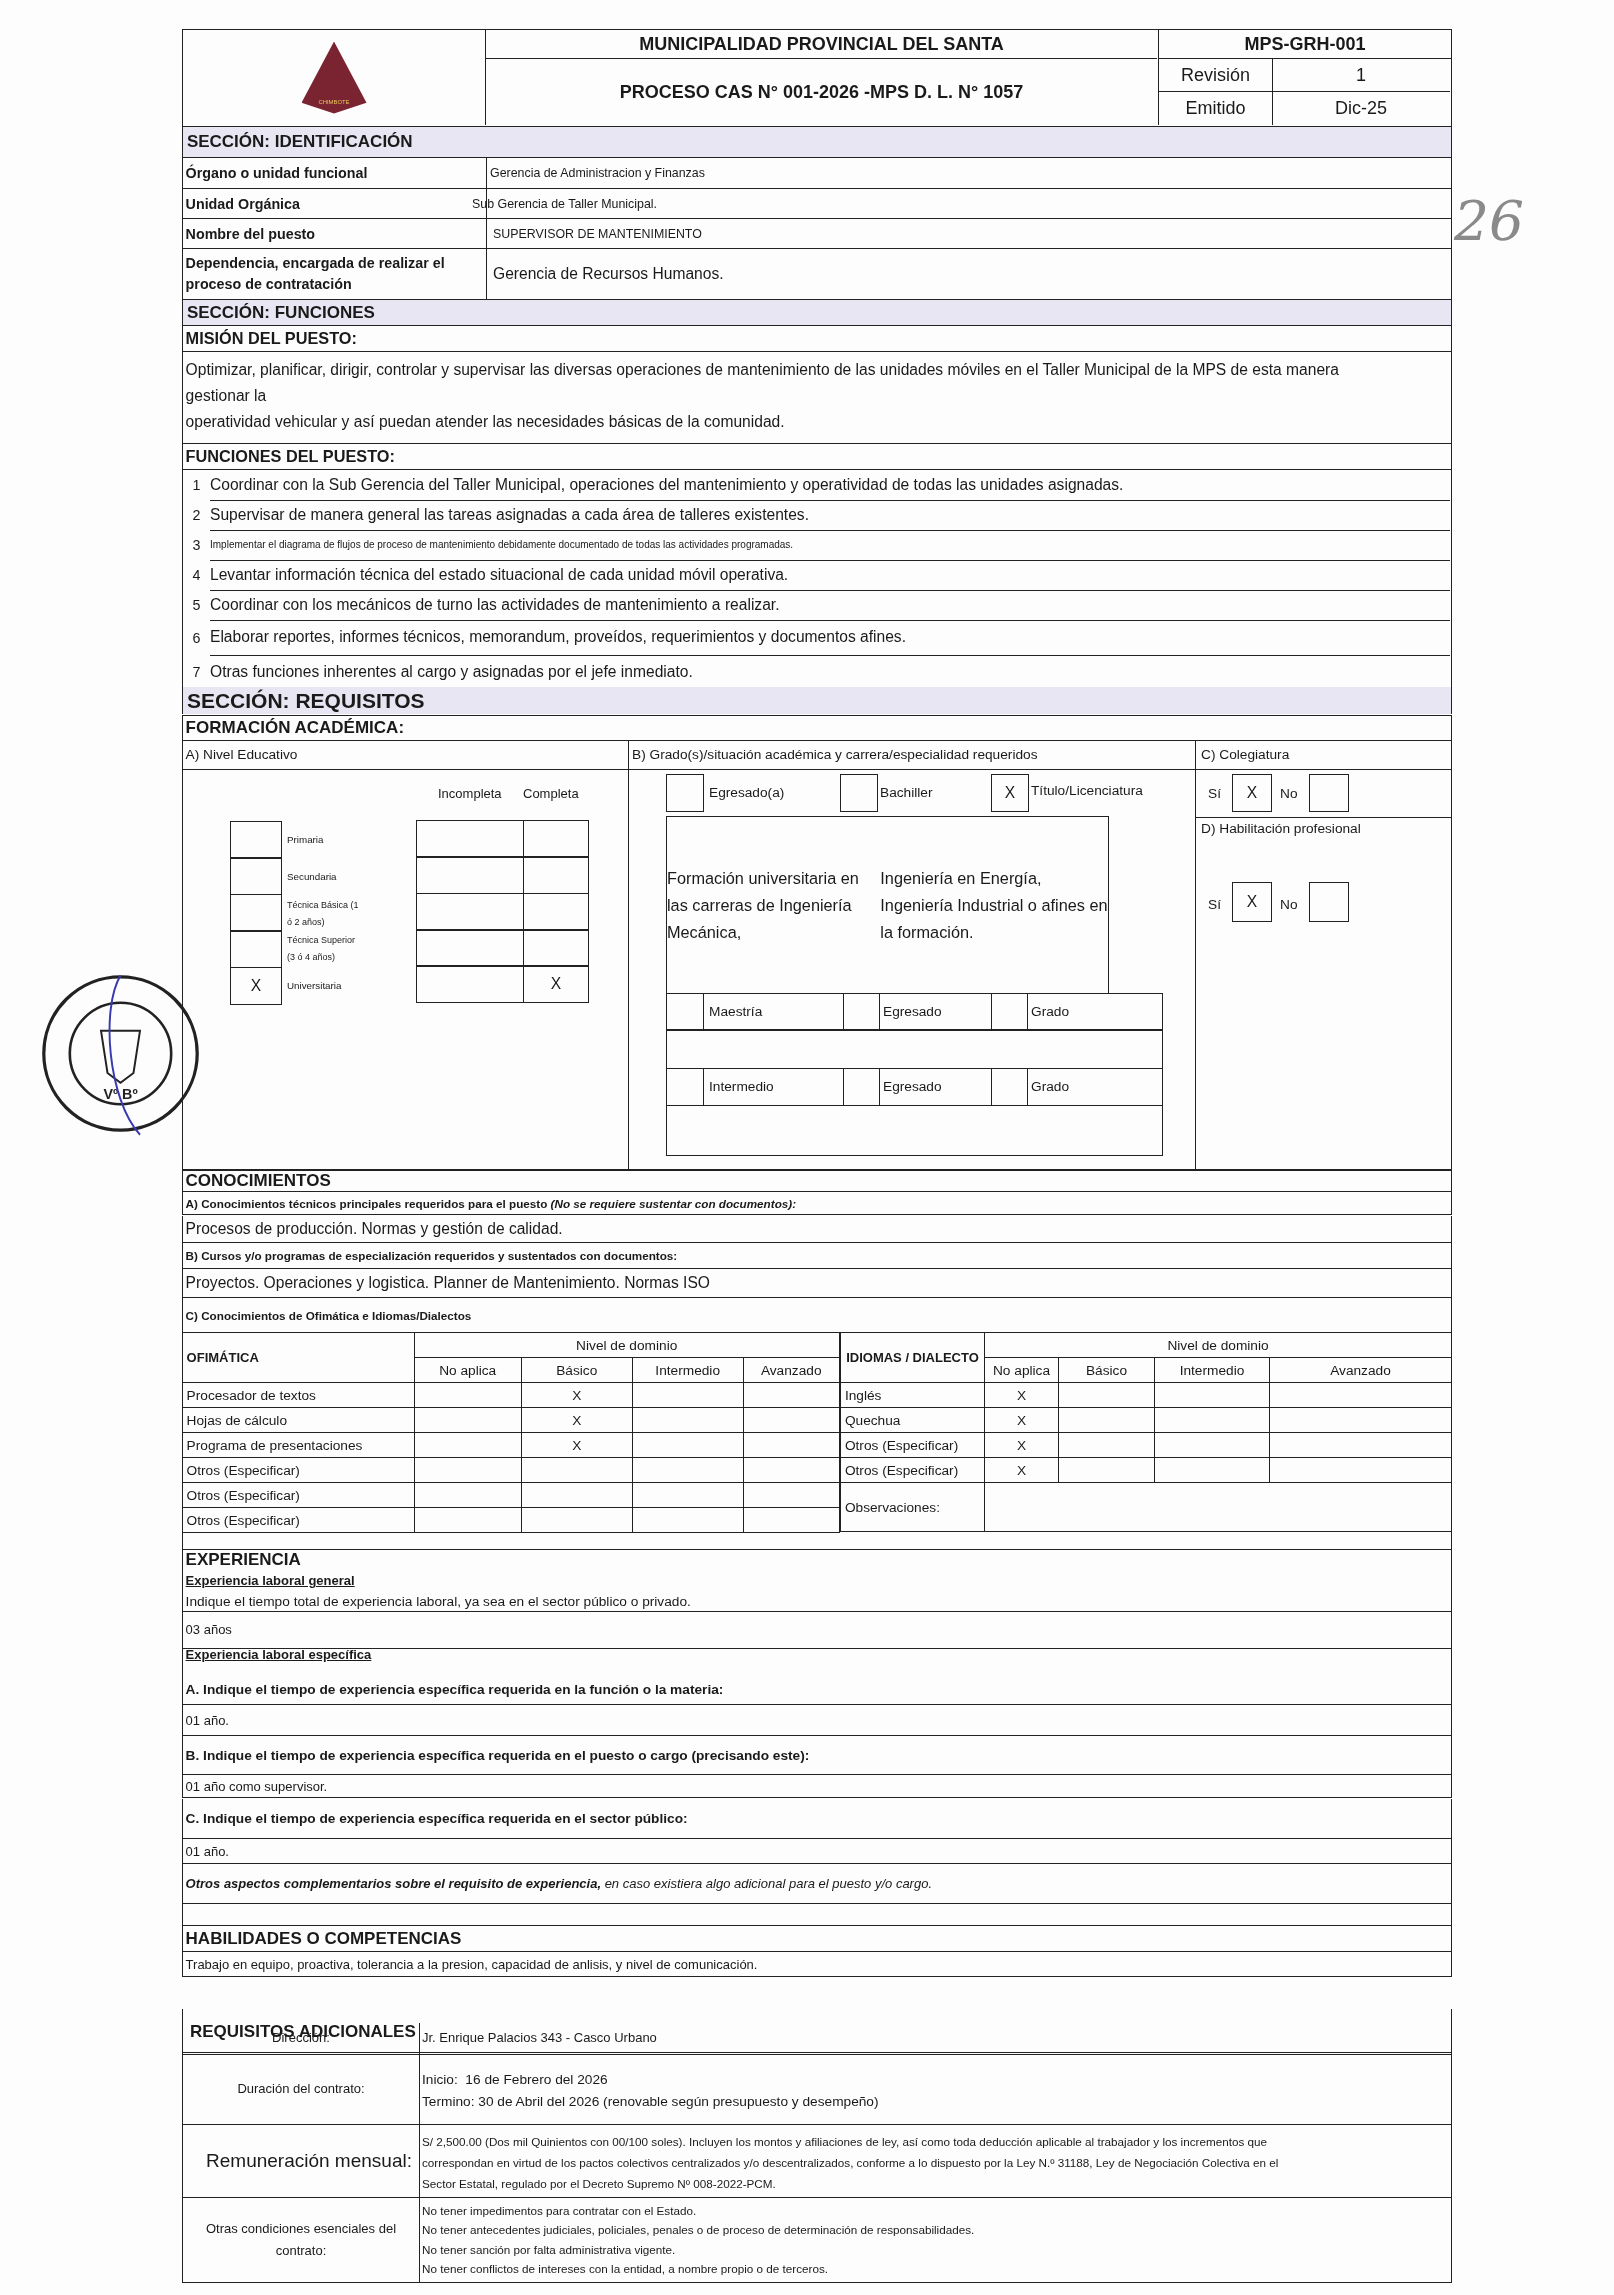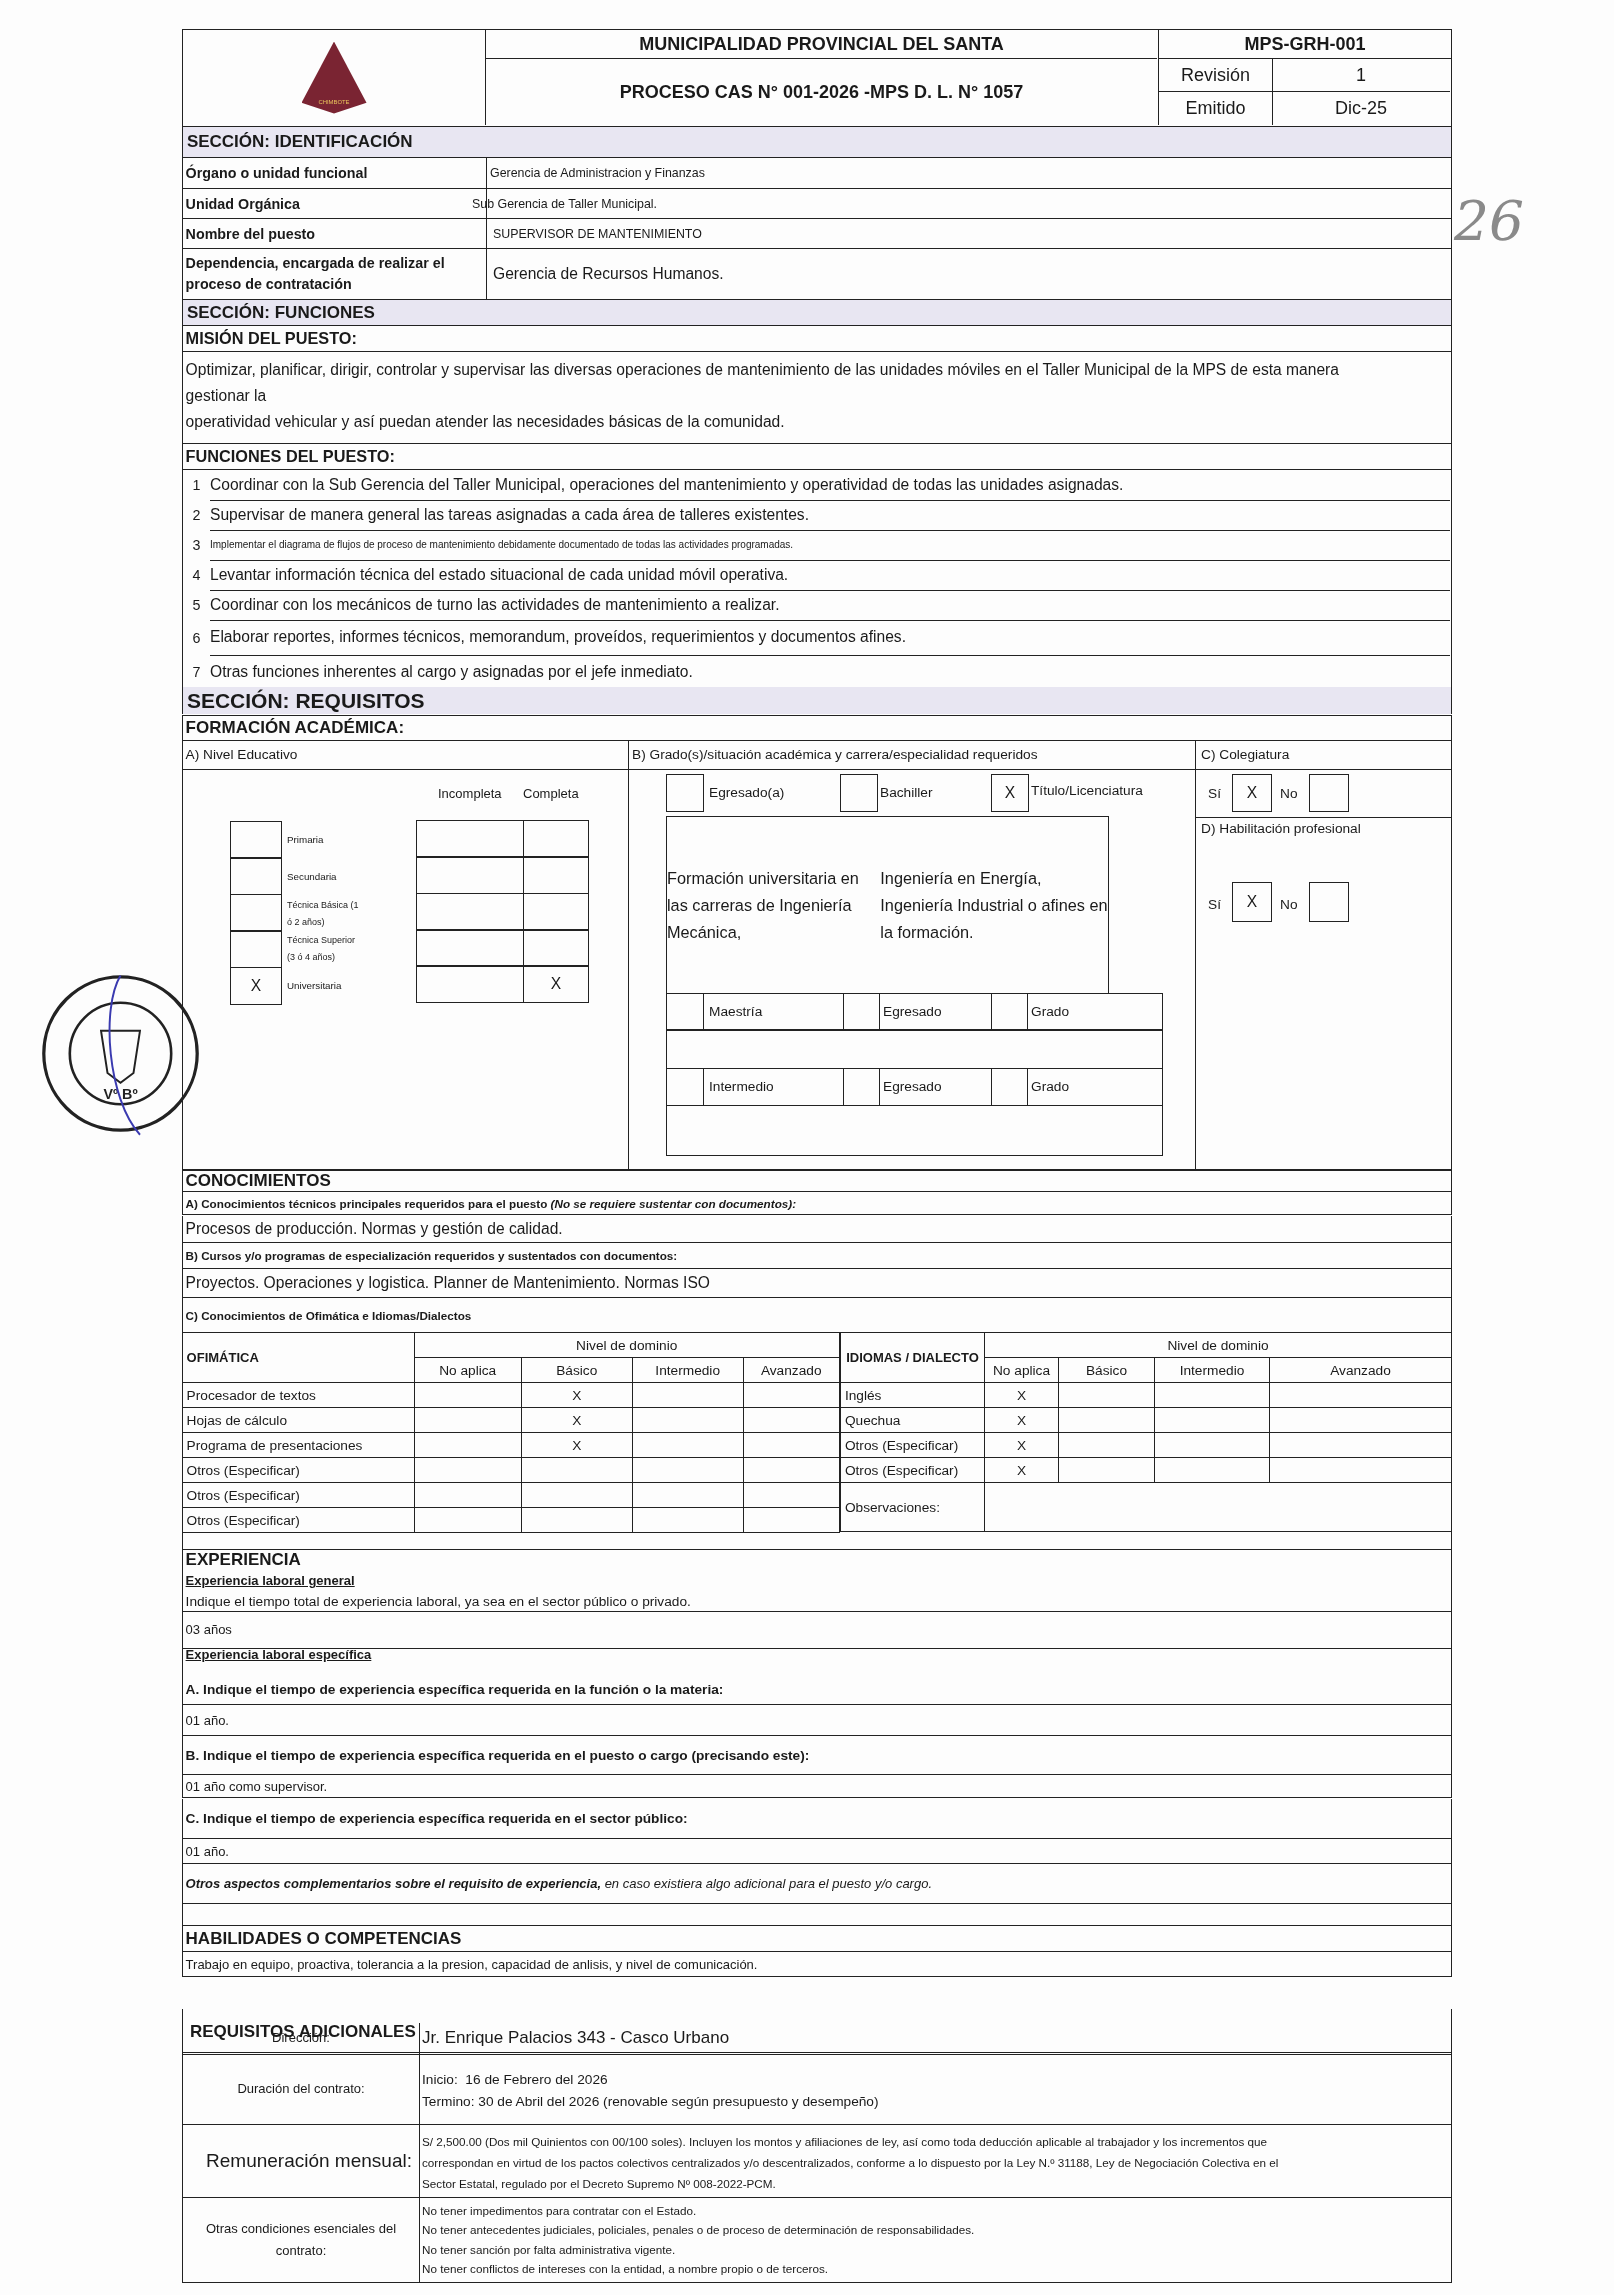--- a/index.html
+++ b/index.html
@@ -339,21 +339,21 @@
   </div>
   <div class="row" style="top:1875px;height:22px;"></div>
 
   <div class="row fx lbl" style="top:1897px;height:26px;padding-left:2.6px;font-size:17px;">HABILIDADES O COMPETENCIAS</div>
   <div class="row fx" style="top:1923px;height:25px;padding-left:2.6px;font-size:13px;">Trabajo en equipo, proactiva, tolerancia a la presion, capacidad de anlisis, y nivel de comunicación.</div>
 
   <div class="row fx lbl" style="top:1980px;height:46px;padding-left:7px;font-size:17px;">REQUISITOS ADICIONALES</div>
   <div class="row" style="top:1994px;height:30px;">
     <div class="cell cx" style="left:0;top:0;width:236px;height:29px;font-size:13px;">Dirección:</div>
     <div class="vline" style="left:236px;"></div>
-    <div class="cell fx" style="left:239px;top:0;height:29px;font-size:17px;">Jr. Enrique Palacios 343 - Casco Urbano</div>
+    <div class="cell fx" style="left:239px;top:0;height:29px;font-size:13px;">Jr. Enrique Palacios 343 - Casco Urbano</div>
   </div>
   <div class="row" style="top:2024px;height:72px;">
     <div class="cell cx" style="left:0;top:0;width:236px;height:70px;font-size:13px;">Duración del contrato:</div>
     <div class="vline" style="left:236px;"></div>
     <div class="cell" style="left:239px;top:15.6px;font-size:13.7px;line-height:22px;">
       <div style="white-space:pre;">Inicio:  16 de Febrero del 2026</div>
       <div>Termino: 30 de Abril del 2026 (renovable según presupuesto y desempeño)</div>
     </div>
   </div>
   <div class="row" style="top:2095px;height:74px;">

